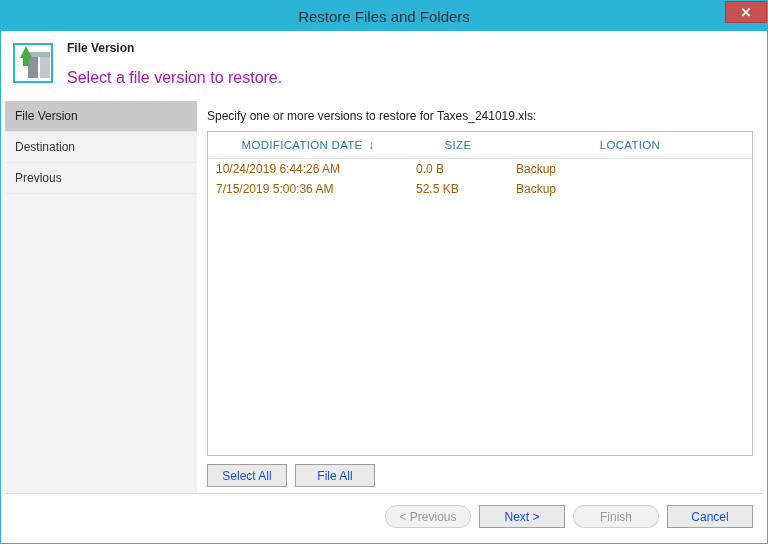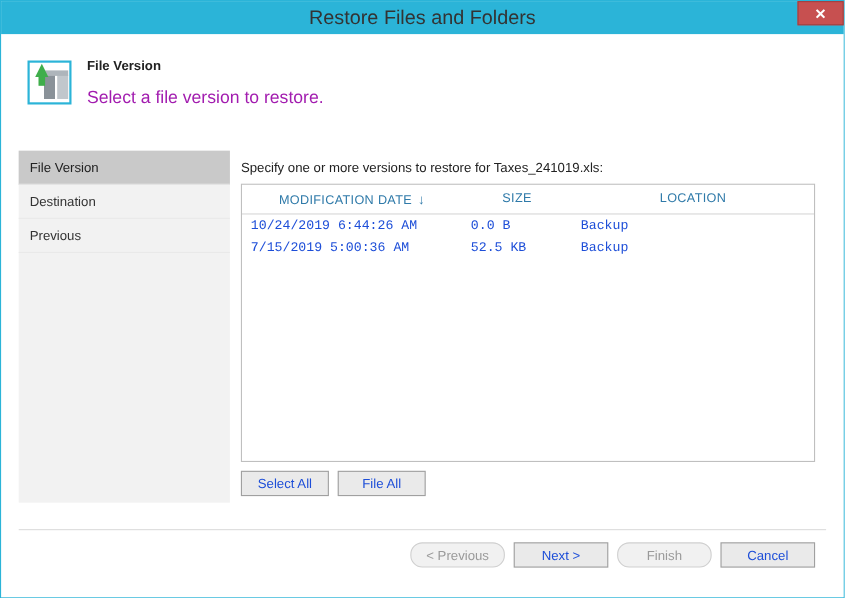--- a/index.html
+++ b/index.html
@@ -21,45 +21,44 @@
     height: 30px;
     background: #2bb4d8;
     display: flex;
     align-items: center;
     position: relative;
   }
   .titlebar-title {
     flex: 1;
     text-align: center;
     color: #333;
-    font-size: 18px;
+    font-size: 15px;
   }
   .close-btn {
     position: absolute;
     right: 0;
     top: 0;
     width: 42px;
     height: 22px;
     background: #c75050;
     color: #fff;
     display: flex;
     align-items: center;
     justify-content: center;
     font-family: Arial, sans-serif;
     font-size: 13px;
     font-weight: bold;
     cursor: pointer;
     border: 1px solid #a04040;
   }
   .outer {
     flex: 1;
-    padding: 16px;
-    display: flex;
-    flex-direction: column;
-    gap: 24px;
+    padding: 4px;
+    display: flex;
+    flex-direction: column;
   }
   .header-section {
     display: flex;
     align-items: flex-start;
     padding: 4px 4px 14px 4px;
   }
   .header-icon {
     width: 48px;
     height: 48px;
     margin-right: 10px;
@@ -130,22 +129,21 @@
     color: #2f7aa9;
     font-weight: normal;
     font-size: 11.5px;
     letter-spacing: 0.3px;
     border-bottom: 1px solid #e3e3e3;
     background: #fff;
     cursor: pointer;
   }
   table.versions td {
     padding: 3px 8px;
-    color: #1d4ed8;
-    font-family: Liberation Mono, monospace;
+    color: #a16207;
   }
   .sort-arrow {
     color: #2f7aa9;
     font-size: 12px;
     margin-left: 2px;
   }
   .col-date { width: 200px; }
   .col-size { width: 100px; }
   .col-loc { width: auto; }
   .sel-buttons {

